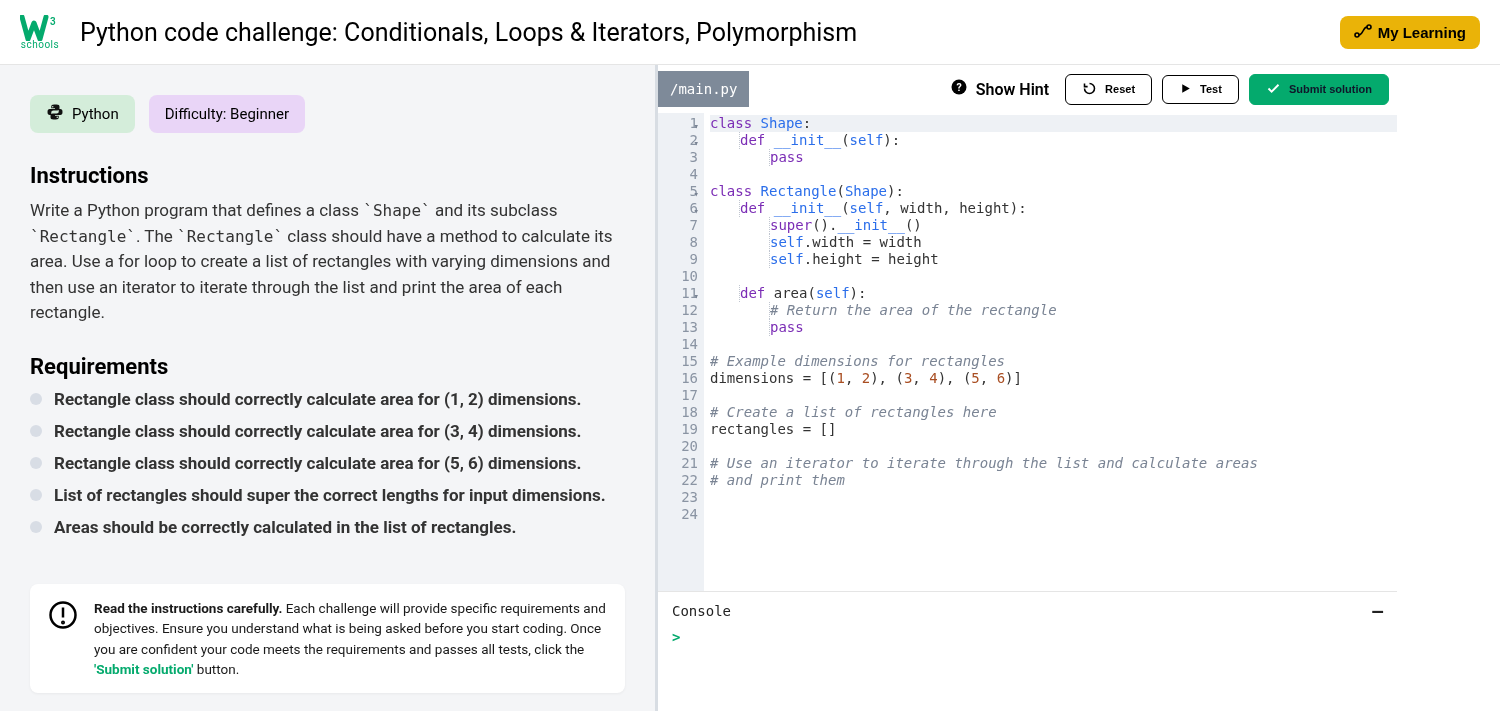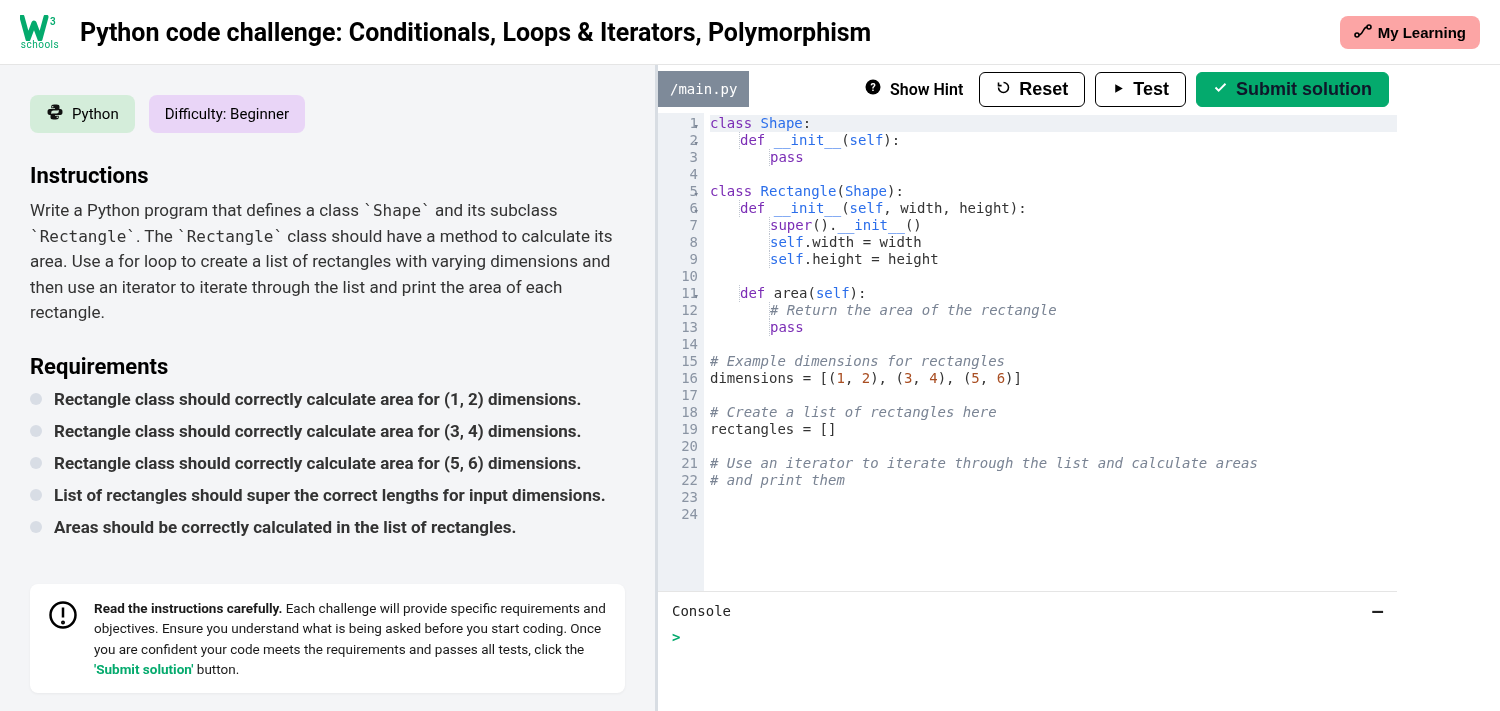--- a/index.html
+++ b/index.html
@@ -15,23 +15,23 @@
     display: flex;
     align-items: center;
     justify-content: space-between;
     padding: 10px 20px;
     border-bottom: 1px solid #e5e5e5;
     height: 65px;
   }
   .header-left { display: flex; align-items: center; gap: 20px; }
   .logo { display: flex; flex-direction: column; align-items: center; }
   .logo-sub { color: #04AA6D; font-size: 10px; margin-top: -6px; letter-spacing: 0.5px; }
-  .page-title { font-size: 25px; font-weight: 700; color: #000; }
+  .page-title { font-size: 25px; font-weight: 400; color: #000; }
   .my-learning-btn {
-    background: #fca5a5;
+    background: #eab308;
     border: none;
     padding: 8px 14px;
     border-radius: 8px;
     font-size: 15px;
     font-weight: 600;
     display: flex;
     align-items: center;
     gap: 6px;
     cursor: pointer;
   }
@@ -106,21 +106,21 @@
     display: flex; align-items: center; gap: 8px;
     font-size: 16px; font-weight: 600; color: #000;
     cursor: pointer;
     padding: 4px 6px;
   }
   .btn {
     border: 1.5px solid #000;
     background: #fff;
     border-radius: 6px;
     padding: 6px 16px;
-    font-size: 18px;
+    font-size: 11px;
     font-weight: 600;
     display: inline-flex;
     align-items: center;
     gap: 8px;
     cursor: pointer;
   }
   .btn-submit {
     background: #04AA6D;
     color: #0f172a;
     border-color: #04AA6D;

